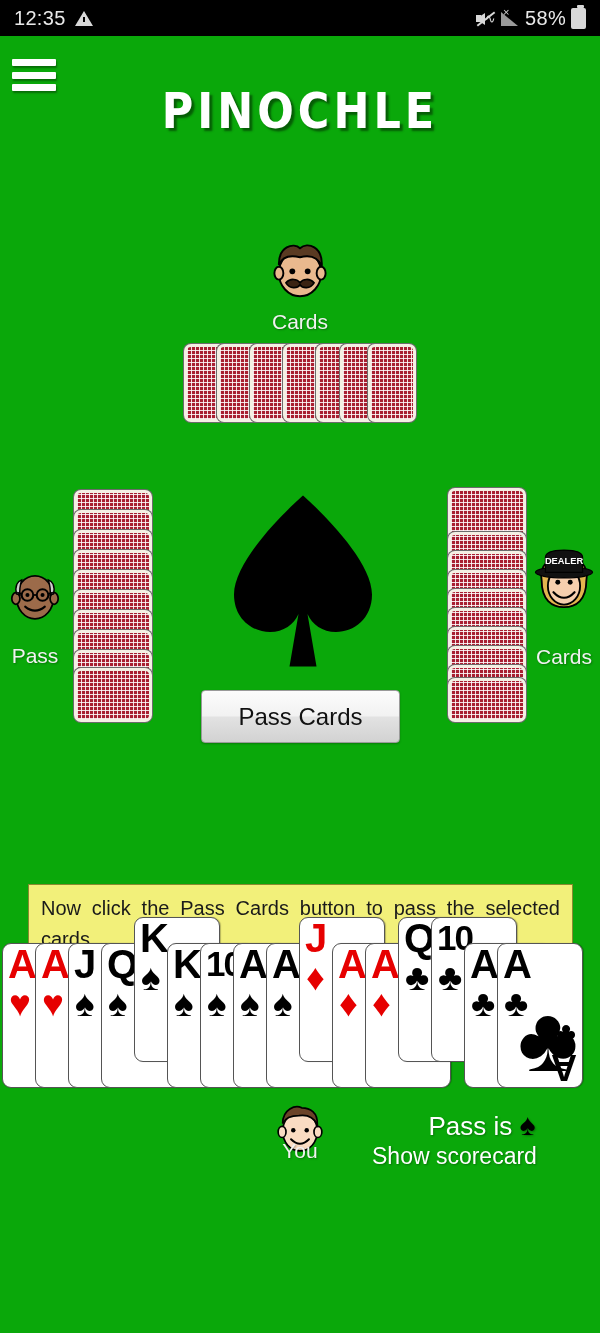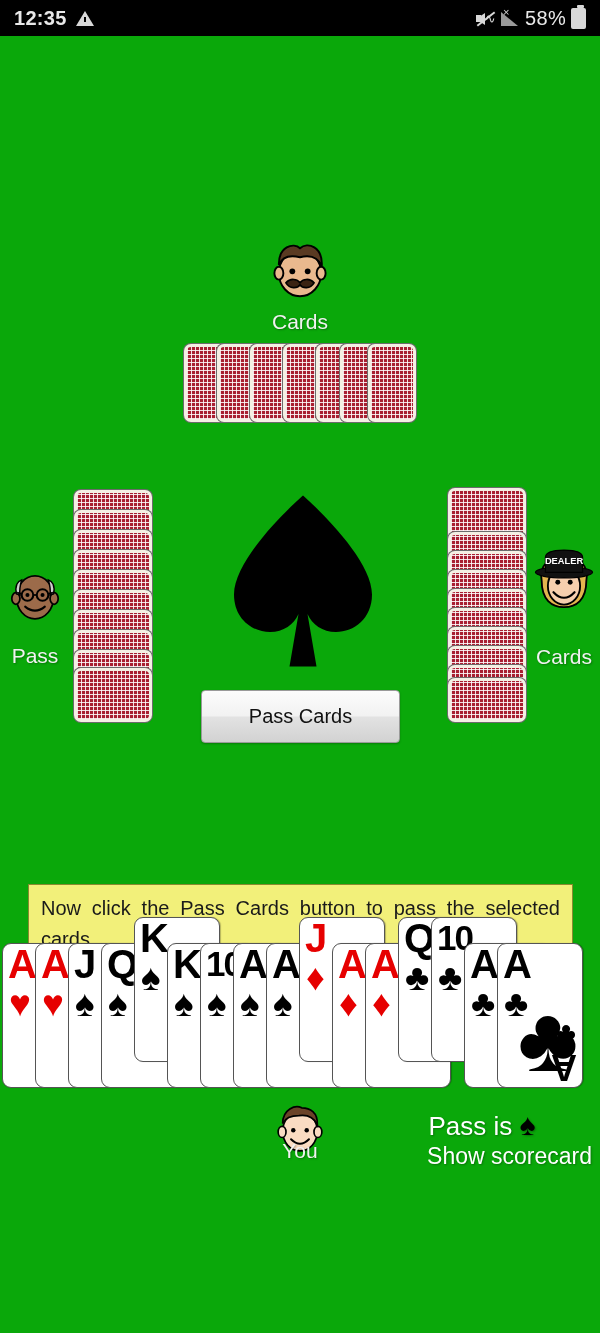--- a/index.html
+++ b/index.html
@@ -14,21 +14,21 @@
   
   .statusbar {
     position: absolute; left: 0; top: 0; width: 600px; height: 36px;
     background: #000; color: #e8e8e8;
     display: flex; align-items: center; justify-content: space-between;
     padding: 0 14px;
     font-size: 20px; letter-spacing: .3px;
   }
   .sb-left { display: flex; align-items: center; gap: 9px; }
   .sb-right { display: flex; align-items: center; gap: 5px; }
-  .sb-clock { font-size: 20px; font-weight: bold; }
+  .sb-clock { font-size: 20px; }
   .warn-tri { width: 0; height: 0; border-left: 9px solid transparent;
               border-right: 9px solid transparent; border-bottom: 15px solid #d8d8d8;
               position: relative; }
   .warn-tri::after { content:""; position:absolute; left:-1px; top:6px; width:2px; height:5px;
               background:#000; }
   .mute-icn { position: relative; width: 20px; height: 17px; }
   .mute-icn .spk { position:absolute; left:0; top:3px; width:0; height:0;
         border-top:6px solid transparent; border-bottom:6px solid transparent;
         border-right:9px solid #d8d8d8; }
   .mute-icn .spk2 { position:absolute; left:0; top:5px; width:5px; height:7px; background:#d8d8d8; }
@@ -100,28 +100,28 @@
     background:#f2f07a; border:1px solid #8a8a30;
     padding:8px 12px; font-size:20px; color:#1a1a1a; line-height:31px;
     text-align: justify;
   }
 
   
   .passbtn {
     position:absolute; left:201px; top:690px; width:199px; height:53px;
     background: linear-gradient(to bottom, #fcfcfc 0%, #f2f2f2 48%, #e2e2e2 52%, #d2d2d2 100%);
     border:1px solid #9a9a9a; border-radius:4px;
-    font-size:20px; color:#111; display:flex; align-items:center; justify-content:center;
+    font-size:24px; color:#111; display:flex; align-items:center; justify-content:center;
     box-shadow: 0 1px 2px rgba(0,0,0,.25);
   }
 
   
   .trump { position:absolute; left:372px; top:1108px; width:220px; text-align:center;
            color:#fff; font-size:26px; text-shadow:1px 1px 2px rgba(0,0,0,.3); }
-  .scorecard { position:absolute; left:372px; top:1143px; width:220px; text-align:right;
+  .scorecard { position:absolute; left:372px; top:1143px; width:220px; text-align:left;
            color:#fff; font-size:23px; text-shadow:1px 1px 2px rgba(0,0,0,.3); }
 
   .bigspade { position:absolute; left:228px; top:487px; font-size:0; }
 </style>
 </head>
 <body>
 
 <div id="app">
 
   <div class="statusbar">
@@ -138,20 +138,28 @@
       </span>
       <span class="sig-icn">
         <span class="tri"></span>
           <span class="x">×</span>
       </span>
       <span>58%</span>
       <span class="batt"></span>
     </div>
   </div>
 
+  <div class="titlebar">
+    <div class="hamburger">
+      <span></span>
+        <span></span>
+        <span></span>
+    </div>
+    <div class="apptitle">PINOCHLE</div>
+  </div>
 
   <div style="position:absolute; left:268px; top:238px; width:64px; height:64px;" class="avatar">
     <svg viewBox="0 0 100 100" width="64" height="64">
       <ellipse cx="50" cy="55" rx="33" ry="36" fill="#e9b98e" stroke="#000" stroke-width="3"></ellipse>
       <ellipse cx="17" cy="55" rx="7" ry="10" fill="#e9b98e" stroke="#000" stroke-width="3"></ellipse>
       <ellipse cx="83" cy="55" rx="7" ry="10" fill="#e9b98e" stroke="#000" stroke-width="3"></ellipse>
       <path d="M17 42 C16 14 40 6 50 16 C62 5 86 14 84 44 C78 30 66 26 50 30 C34 26 22 30 17 42 Z" fill="#5a3a22" stroke="#000" stroke-width="3"></path>
       <circle cx="38" cy="52" r="4.5" fill="#000"></circle>
       <circle cx="62" cy="52" r="4.5" fill="#000"></circle>
       <path d="M28 70 C35 62 46 64 50 70 C54 64 65 62 72 70 C66 80 54 79 50 73 C46 79 34 80 28 70 Z" fill="#3b2312" stroke="#000" stroke-width="2.5"></path>

